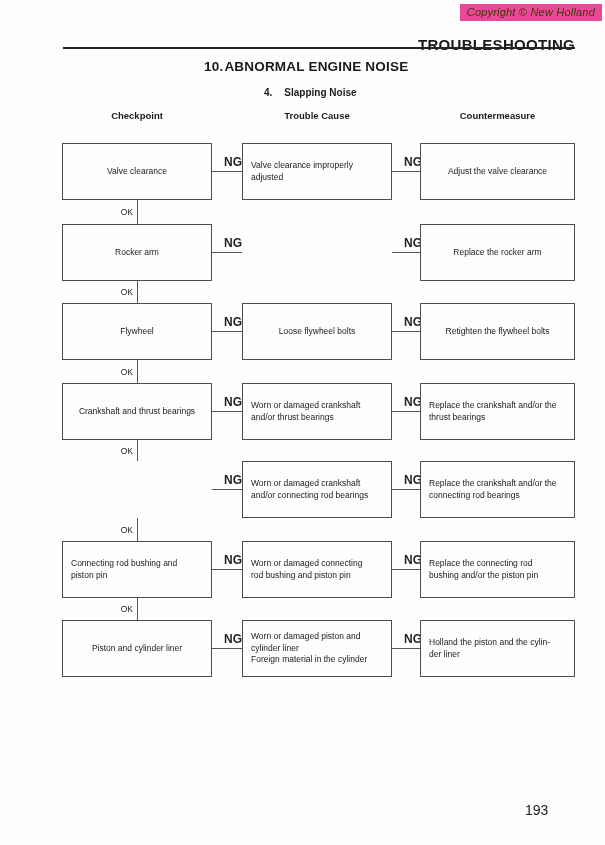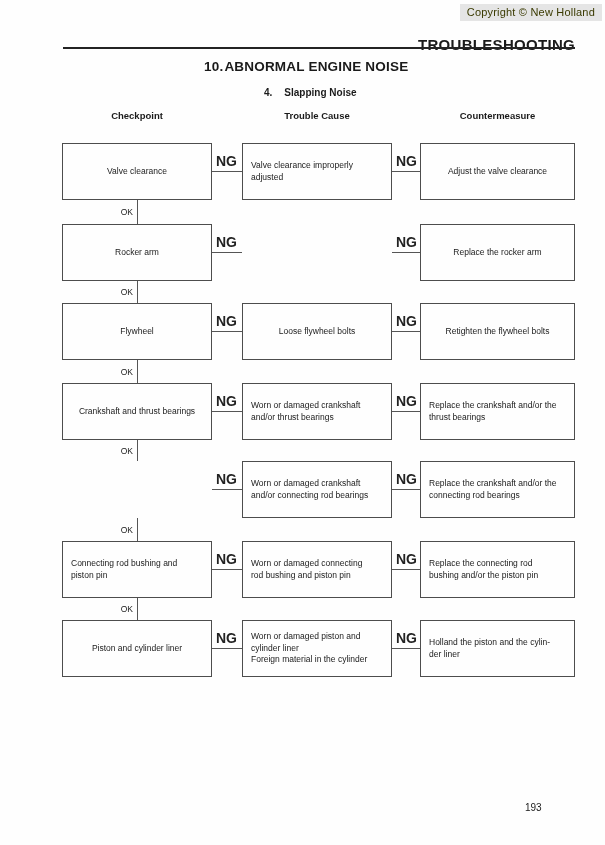--- a/index.html
+++ b/index.html
@@ -39,32 +39,32 @@
   .box span{
     display:block;width:100%;text-align:center;font-size:8.5px;line-height:1.4;
     white-space:pre-line;padding:0 4px;box-sizing:border-box;
   }
   .box span.ml{text-align:left;padding:0 5px 0 8px;}
   
   .ngc{position:absolute;top:0;height:57px;}
   .ngc1{left:212px;width:30px;}
   .ngc2{left:392px;width:28px;}
   .ngline{position:absolute;left:0;right:0;top:28px;border-top:1px solid #555;}
-  .nglab{position:absolute;left:4px;right:0;bottom:31px;text-align:left;font-size:14px;color:#222;}
+  .nglab{position:absolute;left:12px;right:0;bottom:31px;text-align:left;font-size:12px;color:#222;}
   
   .okwrap{position:absolute;left:100px;width:60px;}
   .okline{position:absolute;left:37px;top:0;bottom:0;border-left:1px solid #555;}
   .oklab{position:absolute;right:27px;top:50%;transform:translateY(-50%);font-size:8.5px;color:#222;}
   
-  .pagenum{left:525px;top:802px;font-size:10px;text-align:center;}
+  .pagenum{left:525px;top:802px;font-size:14px;text-align:center;}
 </style>
 </head>
 <body>
 
-<div class="abs banner" style="background: #e5e5e5; color: rgb(58, 58, 0);">Copyright © New Holland</div>
+<div class="abs banner" style="background: #ec4899; color: rgb(58, 58, 0); font-style: italic;">Copyright © New Holland</div>
 
 <div class="abs doc-header">TROUBLESHOOTING</div>
 <div class="abs rule"></div>
 
 <div class="abs title">
   <span>10.</span>
   <span>ABNORMAL ENGINE NOISE</span>
 </div>
 <div class="abs subtitle">
   <span>4.</span>

